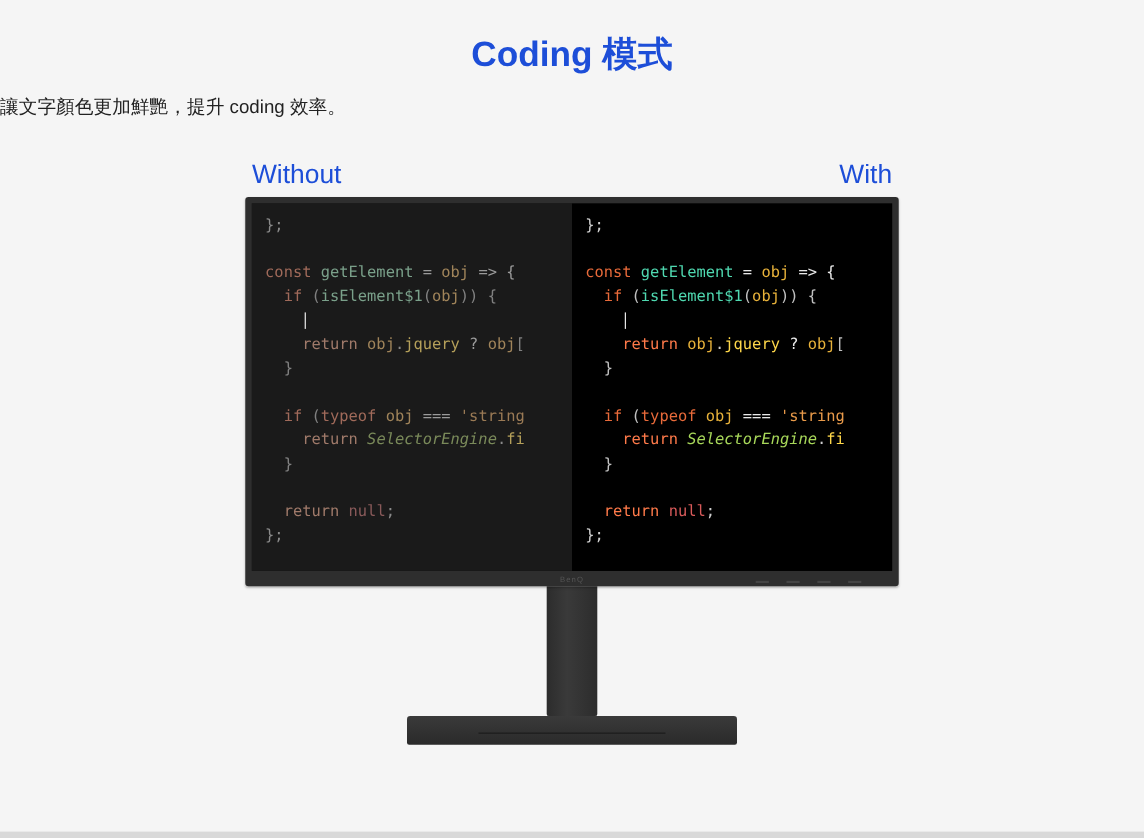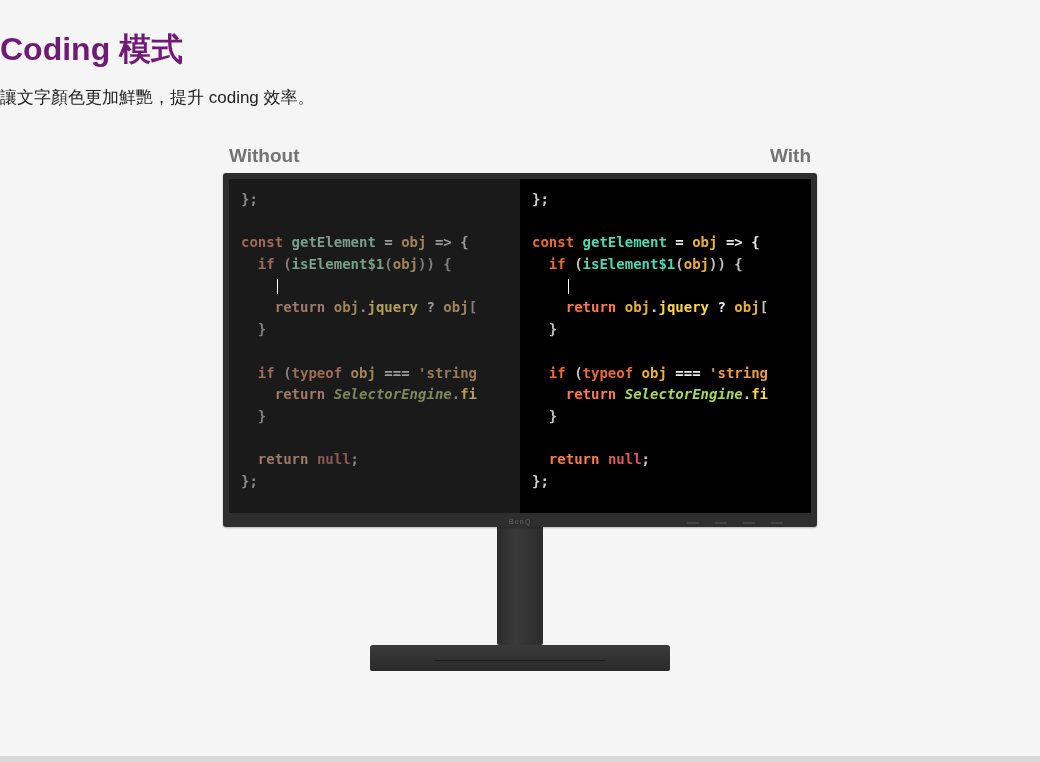--- a/index.html
+++ b/index.html
@@ -5,48 +5,48 @@
   * { margin: 0; padding: 0; box-sizing: border-box; }
   body {
     width: 1040px;
     height: 762px;
     background: #f5f5f5;
     font-family: -apple-system, "Helvetica Neue", Arial, "PingFang TC", "Microsoft JhengHei", sans-serif;
     position: relative;
     overflow: hidden;
   }
   .title {
+    text-align: center;
     font-size: 32px;
     font-weight: 800;
-    color: #701a75;
+    color: #1d4ed8;
     padding-top: 28px;
   }
   .subtitle {
     text-align: left;
     font-size: 17px;
     color: #222;
     margin-top: 14px;
   }
   .labels {
     width: 594px;
     margin: 36px auto 6px auto;
     display: flex;
     justify-content: space-between;
     padding: 0 6px;
   }
   .labels span {
-    font-size: 19px;
-    font-weight: 700;
-    color: #737373;
+    font-size: 24px;
+    font-weight: 400;
+    color: #1d4ed8;
   }
   .monitor-wrap {
     width: 594px;
     margin: 0 auto;
     position: relative;
-    font-weight: bold;
   }
   .bezel {
     width: 594px;
     height: 354px;
     background: #2a2a2a;
     border: 6px solid #2e2e2e;
     border-bottom-width: 14px;
     border-radius: 3px;
     box-shadow: 0 1px 2px rgba(0,0,0,0.25);
     position: relative;

